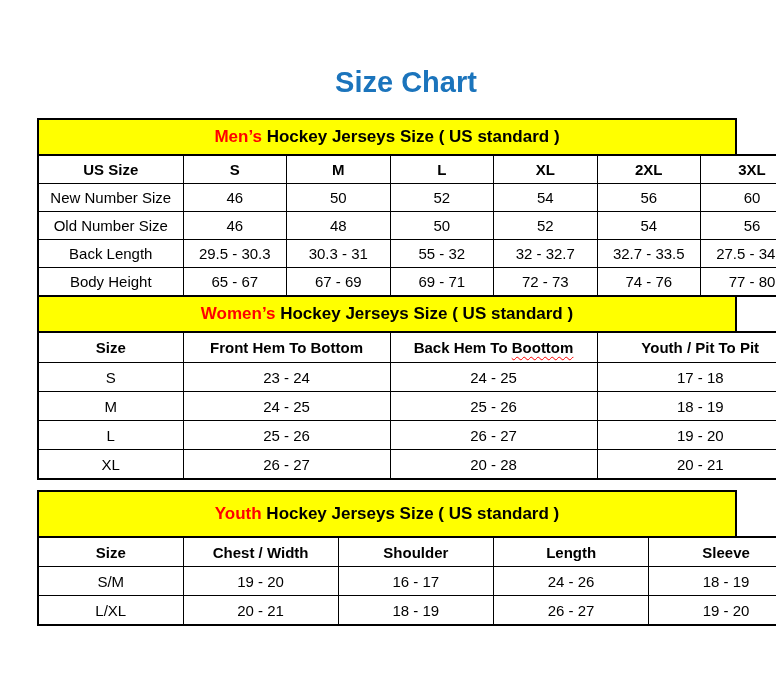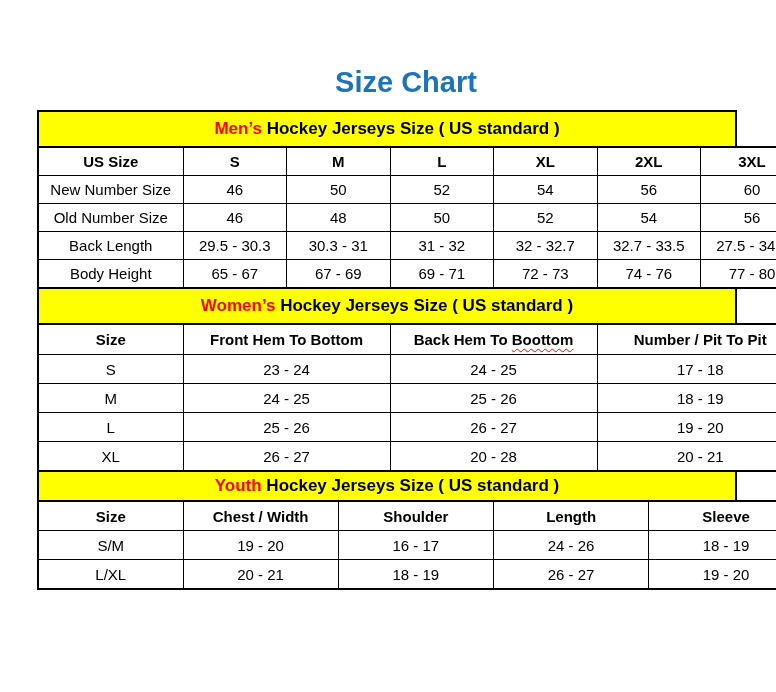--- a/index.html
+++ b/index.html
@@ -25,39 +25,39 @@
     width: 100%;
     text-align: center;
     font-size: 29px;
     font-weight: bold;
     letter-spacing: 0px;
     color: var(--title-blue, #1b74bc);
     padding-left: 18px;
   }
   .chart-wrap {
     position: absolute;
-    top: 110px;
+    top: 118px;
     left: 37px;
     width: 700px;
   }
   .size-section { margin-top: -2px; }
   .size-section:first-child { margin-top: 0; }
   .band {
     box-sizing: border-box;
     border: 2px solid var(--border-black, #000);
     background: var(--band-yellow, #ffff00);
     height: 38px;
     display: flex;
     align-items: center;
     justify-content: center;
     font-size: 17px;
     font-weight: bold;
     white-space: pre;
   }
-  .youth .band { height: 32px; }
+  .youth .band { height: 48px; margin-top: 12px; }
   .band .hl { color: var(--accent-red, #ff0000); }
   table.size-table {
     border-collapse: collapse;
     table-layout: fixed;
     width: 768px;
     margin-top: -2px;
     border: 2px solid var(--border-black, #000);
   }
   table.size-table th, table.size-table td {
     border: 1px solid var(--border-black, #000);
@@ -130,21 +130,21 @@
               <td>48</td>
               <td>50</td>
               <td>52</td>
               <td>54</td>
               <td>56</td>
             </tr>
             <tr>
               <td>Back Length</td>
               <td>29.5 - 30.3</td>
               <td>30.3 - 31</td>
-              <td>31 - 32</td>
+              <td>55 - 32</td>
               <td>32 - 32.7</td>
               <td>32.7 - 33.5</td>
               <td>27.5 - 34.6</td>
             </tr>
             <tr>
               <td>Body Height</td>
               <td>65 - 67</td>
               <td>67 - 69</td>
               <td>69 - 71</td>
               <td>72 - 73</td>
@@ -161,21 +161,21 @@
             <col style="width: 145px;">
             <col>
             <col>
             <col>
           </colgroup>
           <thead>
             <tr>
               <th><span>Size</span></th>
               <th><span>Front Hem To Bottom</span></th>
               <th><span>Back Hem To </span><span class="squiggle">Boottom</span></th>
-              <th><span>Number / Pit To Pit</span></th>
+              <th><span>Youth / Pit To Pit</span></th>
             </tr>
           </thead>
           <tbody>
             <tr>
               <td class="row-label-bold">S</td>
               <td>23 - 24</td>
               <td>24 - 25</td>
               <td>17 - 18</td>
             </tr>
             <tr>

